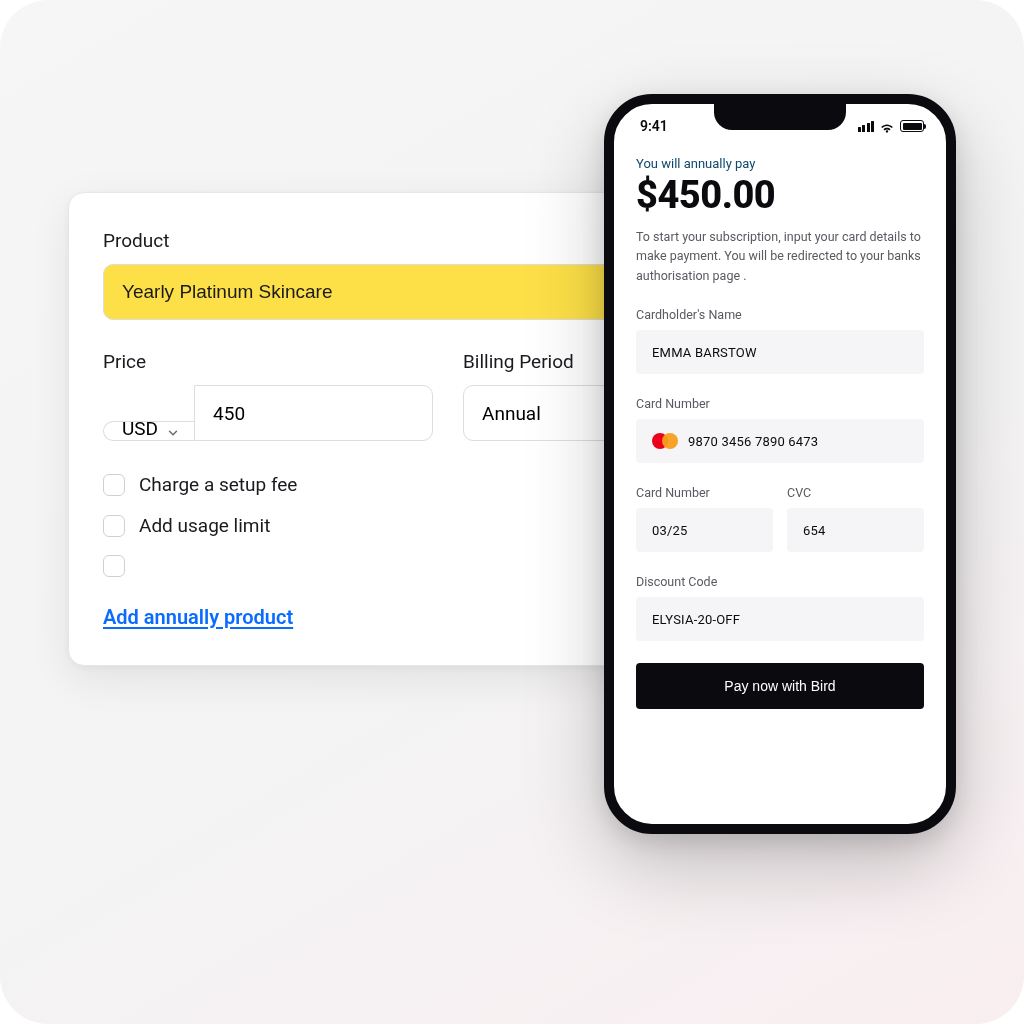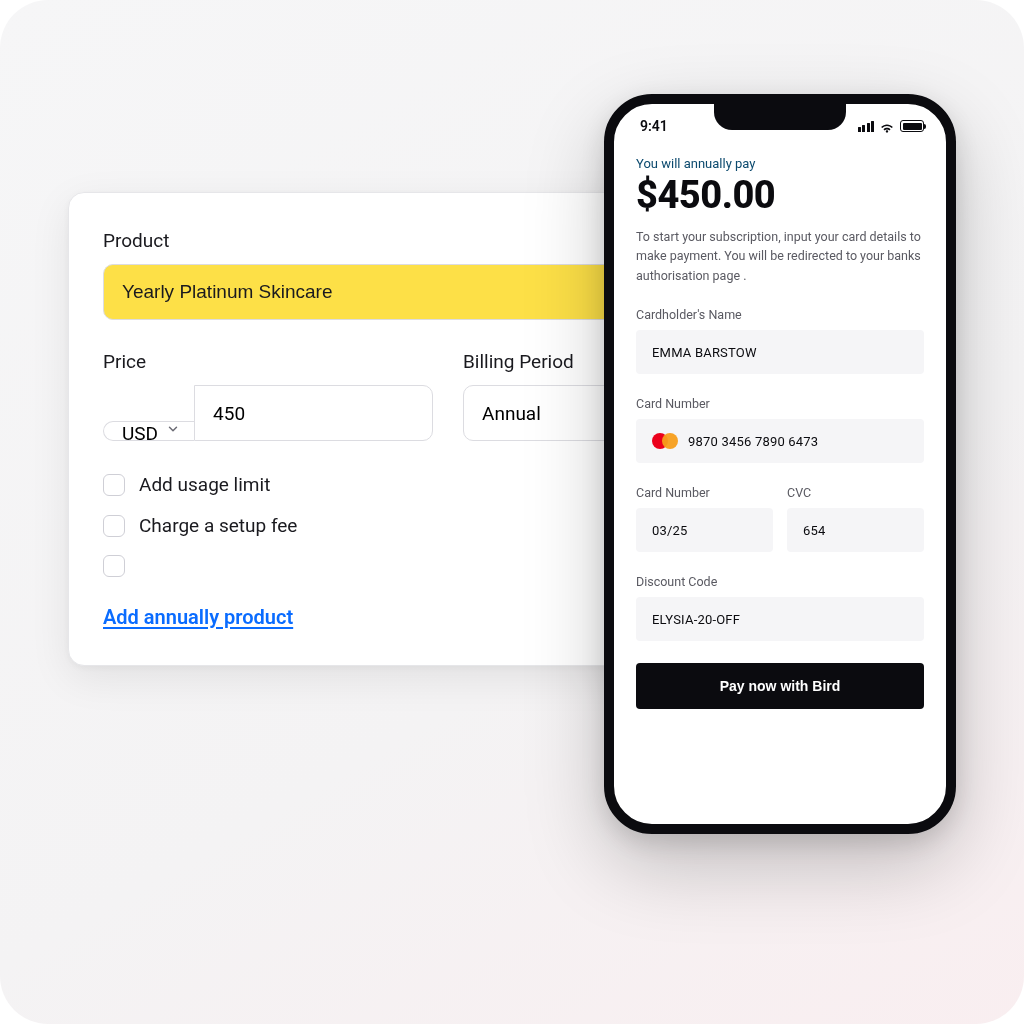--- a/index.html
+++ b/index.html
@@ -55,21 +55,21 @@
   }
   .field-group { display: flex; flex-direction: column; }
   .field-group.price { width: 330px; }
   .field-group.billing { flex: 1; }
   .combo {
     display: flex;
     height: 56px;
   }
   .combo .select {
     display: flex;
-    align-items: flex-start;
+    align-items: flex-end;
     gap: 8px;
     padding: 0 14px 0 18px;
     border: 1px solid #dcdce1;
     border-right: none;
     border-radius: 10px 0 0 10px;
     font-size: 19px;
     background: #fff;
     margin-top: 36px;
   }
   .chevron {
@@ -230,21 +230,21 @@
   .p-col { flex: 1; }
   .pay-btn {
     margin-top: 22px;
     height: 46px;
     width: 100%;
     background: #0b0b0f;
     color: #ffffff;
     border: none;
     border-radius: 4px;
     font-size: 14px;
-    font-weight: 700;
+    font-weight: 400;
     display: flex;
     align-items: center;
     justify-content: center;
     text-align: right;
   }
 </style>
 </head>
 <body>
 
 <div class="stage">
@@ -279,25 +279,25 @@
                 <polyline points="6 9 12 15 18 9"></polyline>
               </svg>
           </span>
         </div>
       </div>
     </div>
 
     <div class="options">
       <label class="check-row">
         <span class="checkbox"></span>
-        <span>Add usage limit</span>
+        <span>Charge a setup fee</span>
       </label>
       <label class="check-row">
         <span class="checkbox"></span>
-        <span>Charge a setup fee</span>
+        <span>Add usage limit</span>
       </label>
       <label class="check-row">
         <span class="checkbox"></span>
       </label>
     </div>
 
     <a class="add-link">Add annually product</a>
   </div>
 
   <div class="phone">

